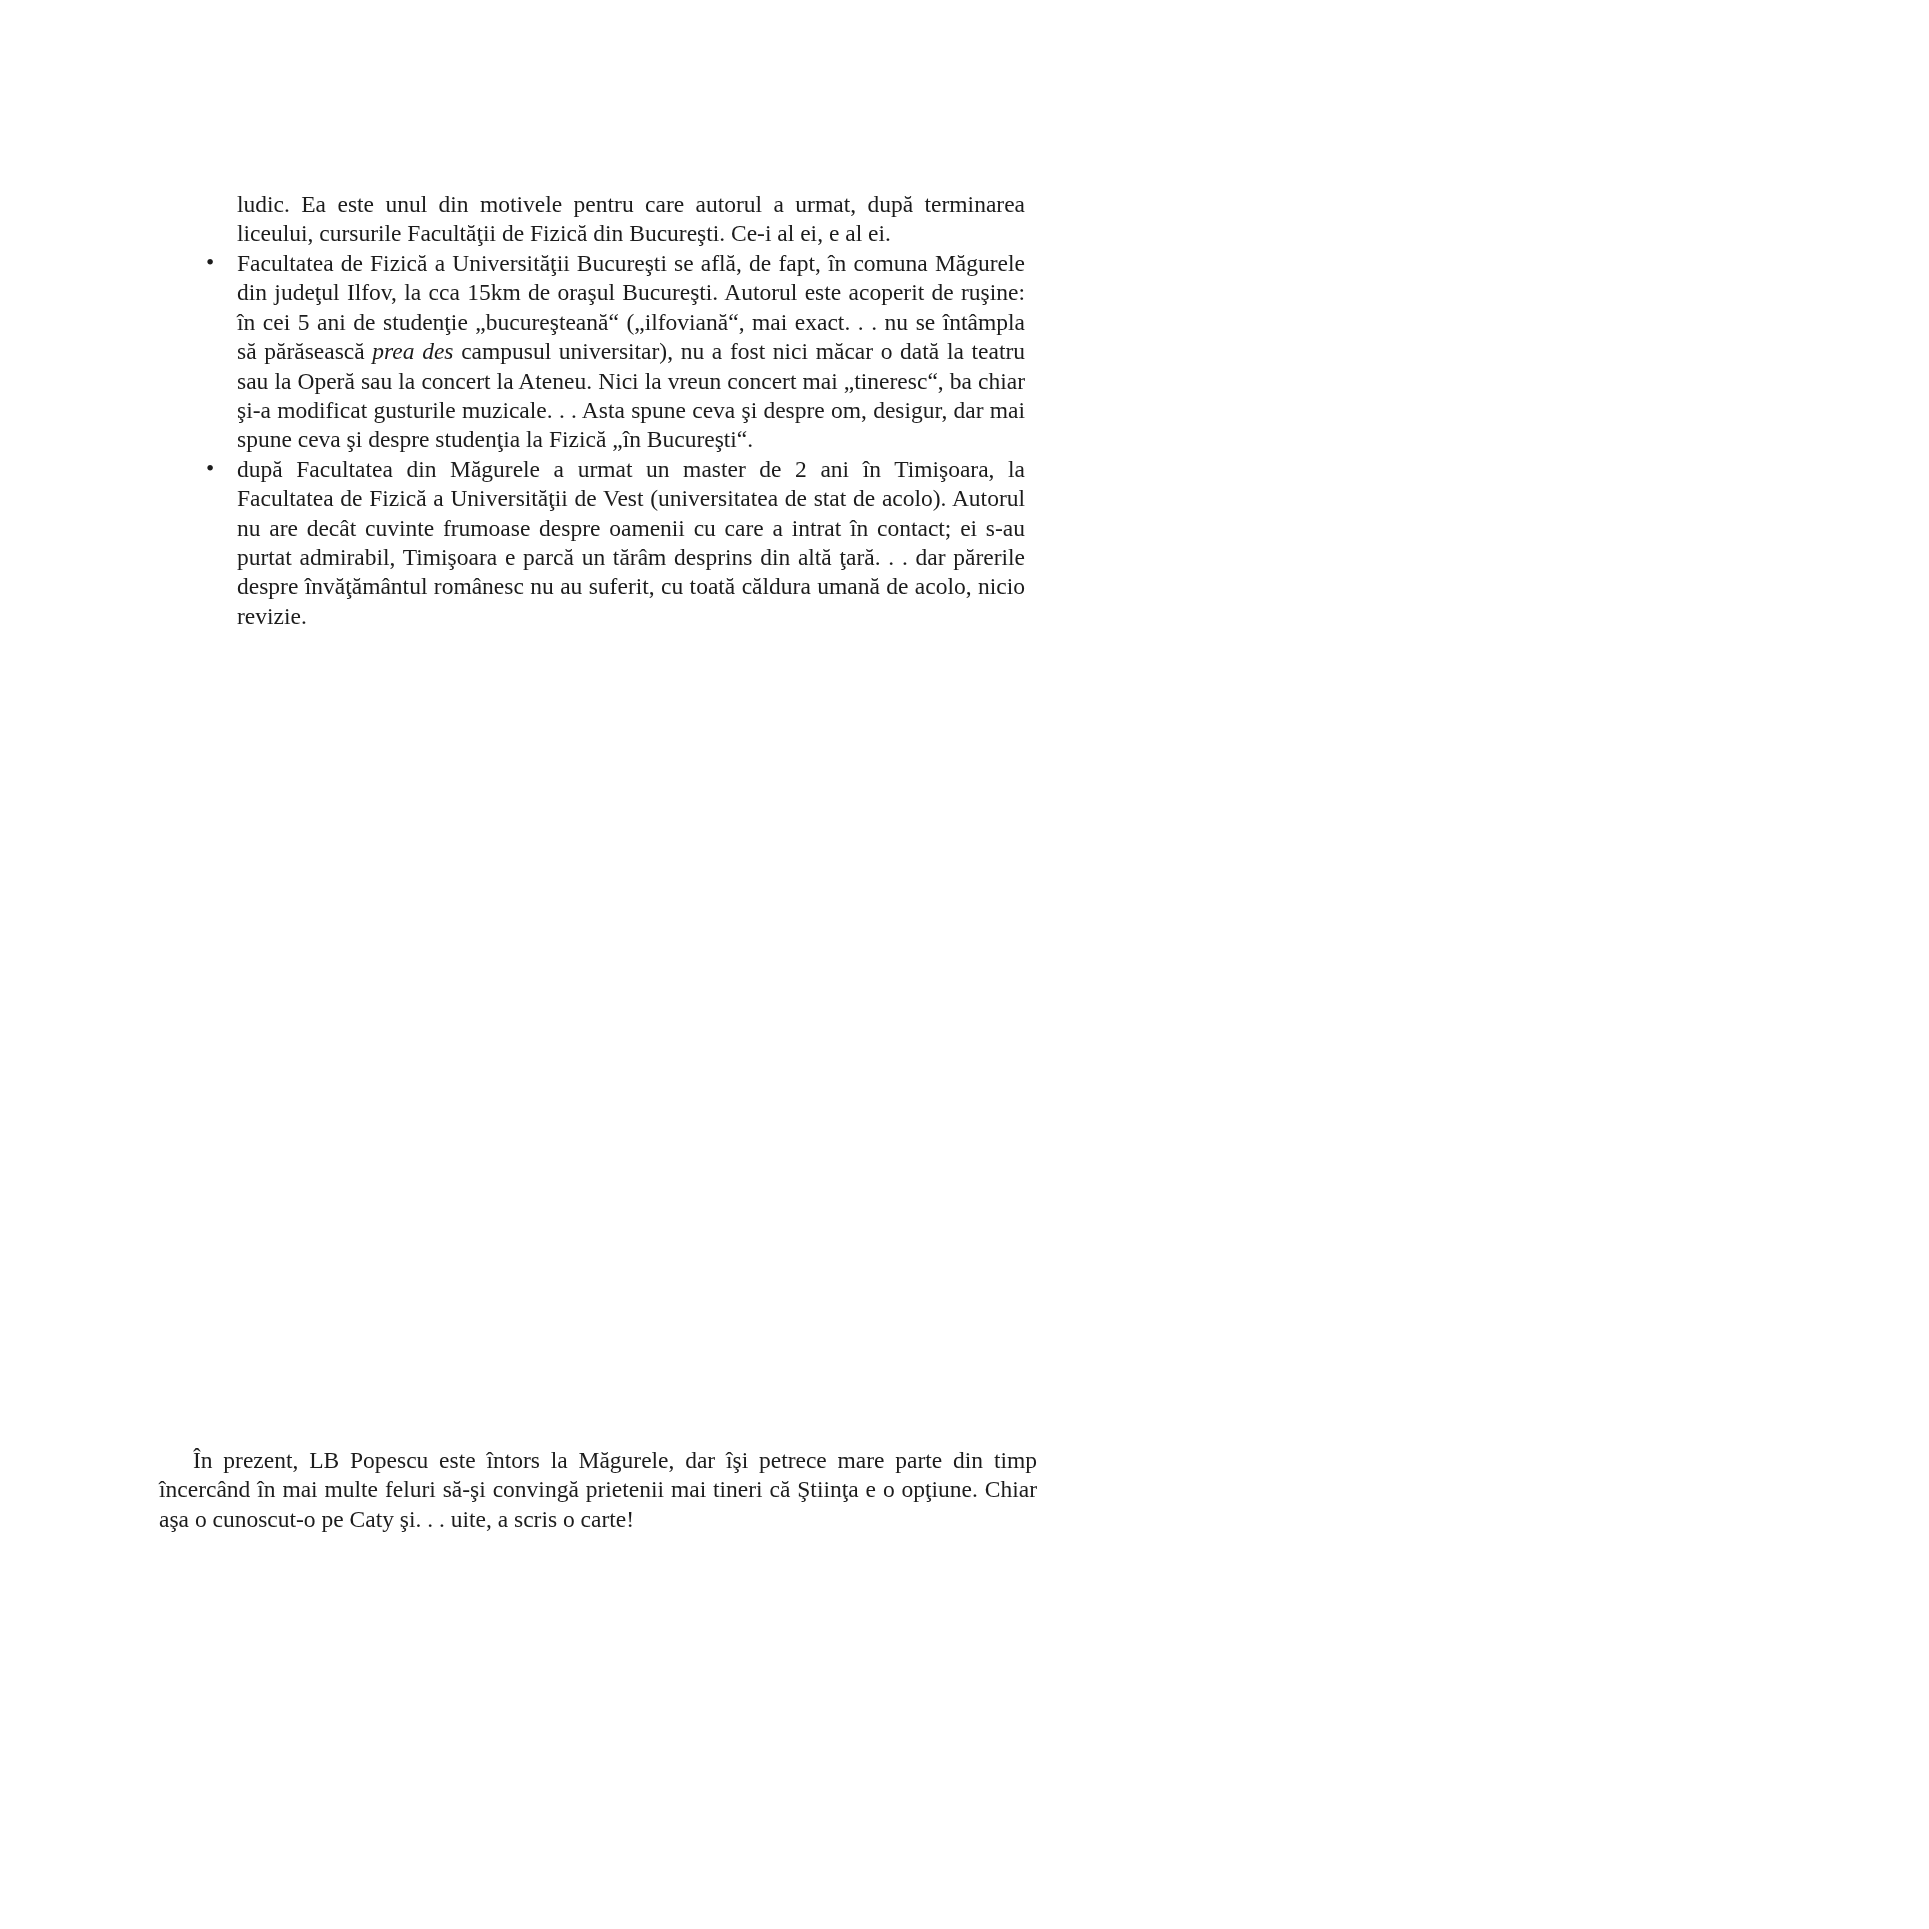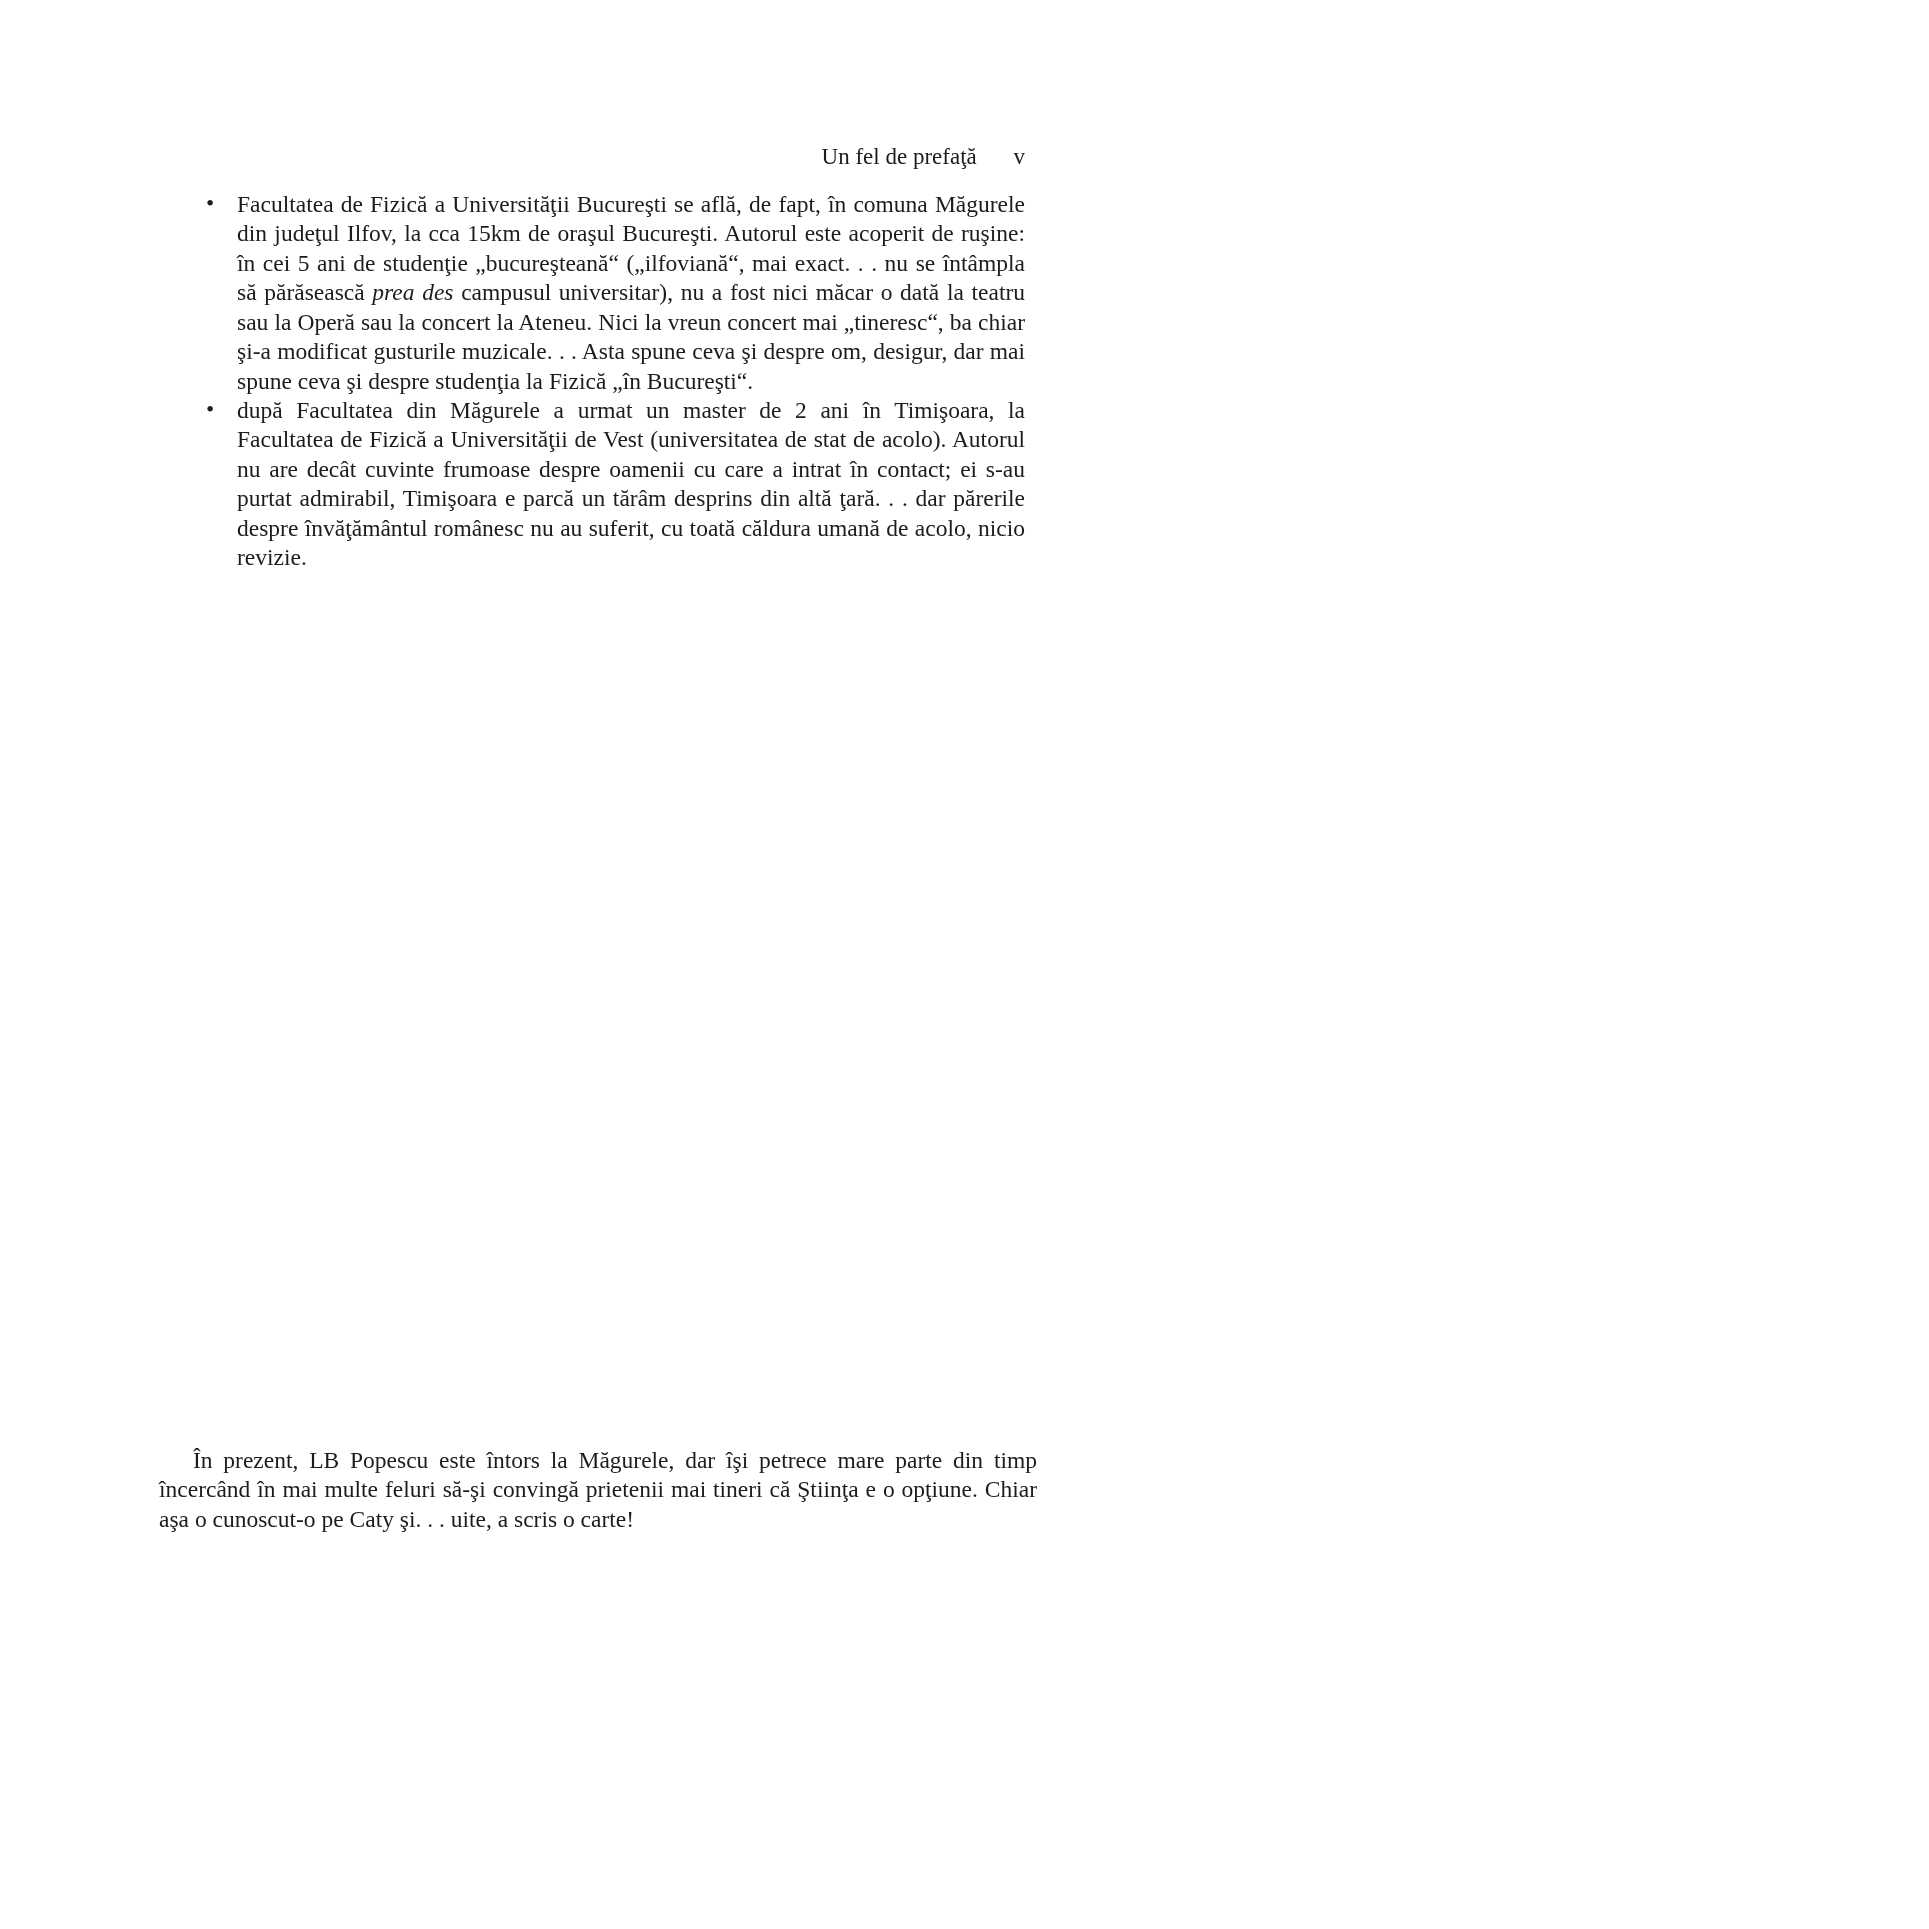--- a/index.html
+++ b/index.html
@@ -67,27 +67,24 @@
     line-height: 1.252;
     text-align: justify;
     text-indent: 34px;
   }
 </style>
 </head>
 <body>
 
 <div class="page">
 
-  <div class="header">
-    <span class="running-title">Un fel de prefaţă</span>
-    <span class="page-number">v</span>
-  </div>
 
   <div class="body-text">
 
+    <p class="continuation">ludic. Ea este unul din motivele pentru care autorul a urmat, după terminarea liceului, cursurile Facultăţii de Fizică din Bucureşti. Ce-i al ei, e al ei.</p>
 
     <div class="bullet-list">
 
       <div class="list-item">
         <span class="bullet">•</span>
         <span><span>Facultatea de Fizică a Universităţii Bucureşti se află, de fapt, în comuna Măgurele din judeţul Ilfov, la cca 15km de oraşul Bucureşti. Autorul este acoperit de ruşine: în cei 5 ani de studenţie „bucureşteană“ („ilfoviană“, mai exact. . . nu se întâmpla să părăsească </span><em>prea des</em><span> campusul universitar), nu a fost nici măcar o dată la teatru sau la Operă sau la concert la Ateneu. Nici la vreun concert mai „tineresc“, ba chiar şi-a modificat gusturile muzicale. . . Asta spune ceva şi despre om, desigur, dar mai spune ceva şi despre studenţia la Fizică „în Bucureşti“.</span></span>
       </div>
 
       <div class="list-item">
         <span class="bullet">•</span>

